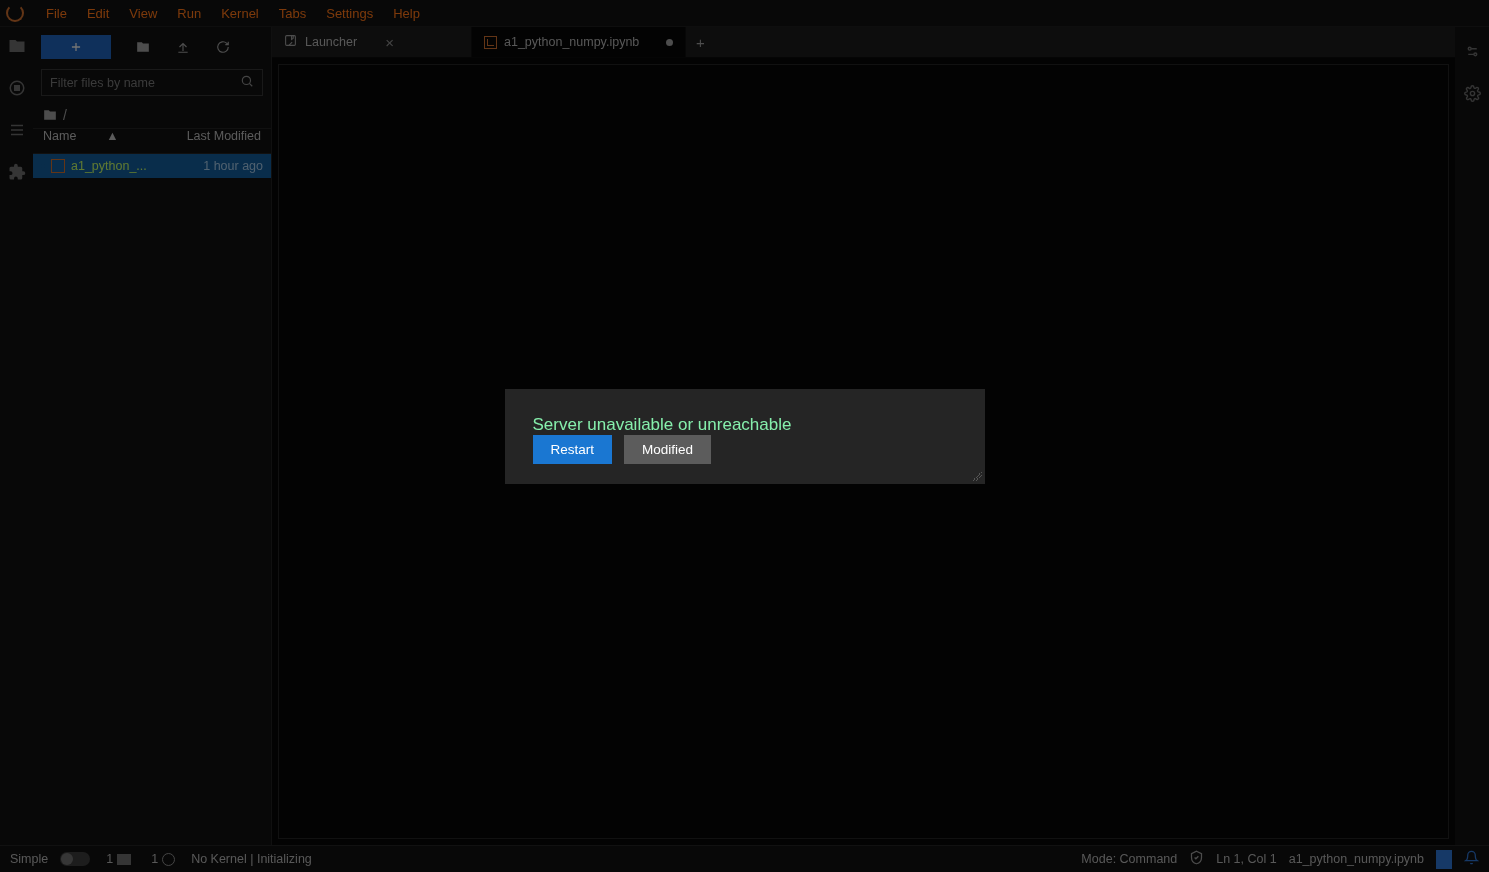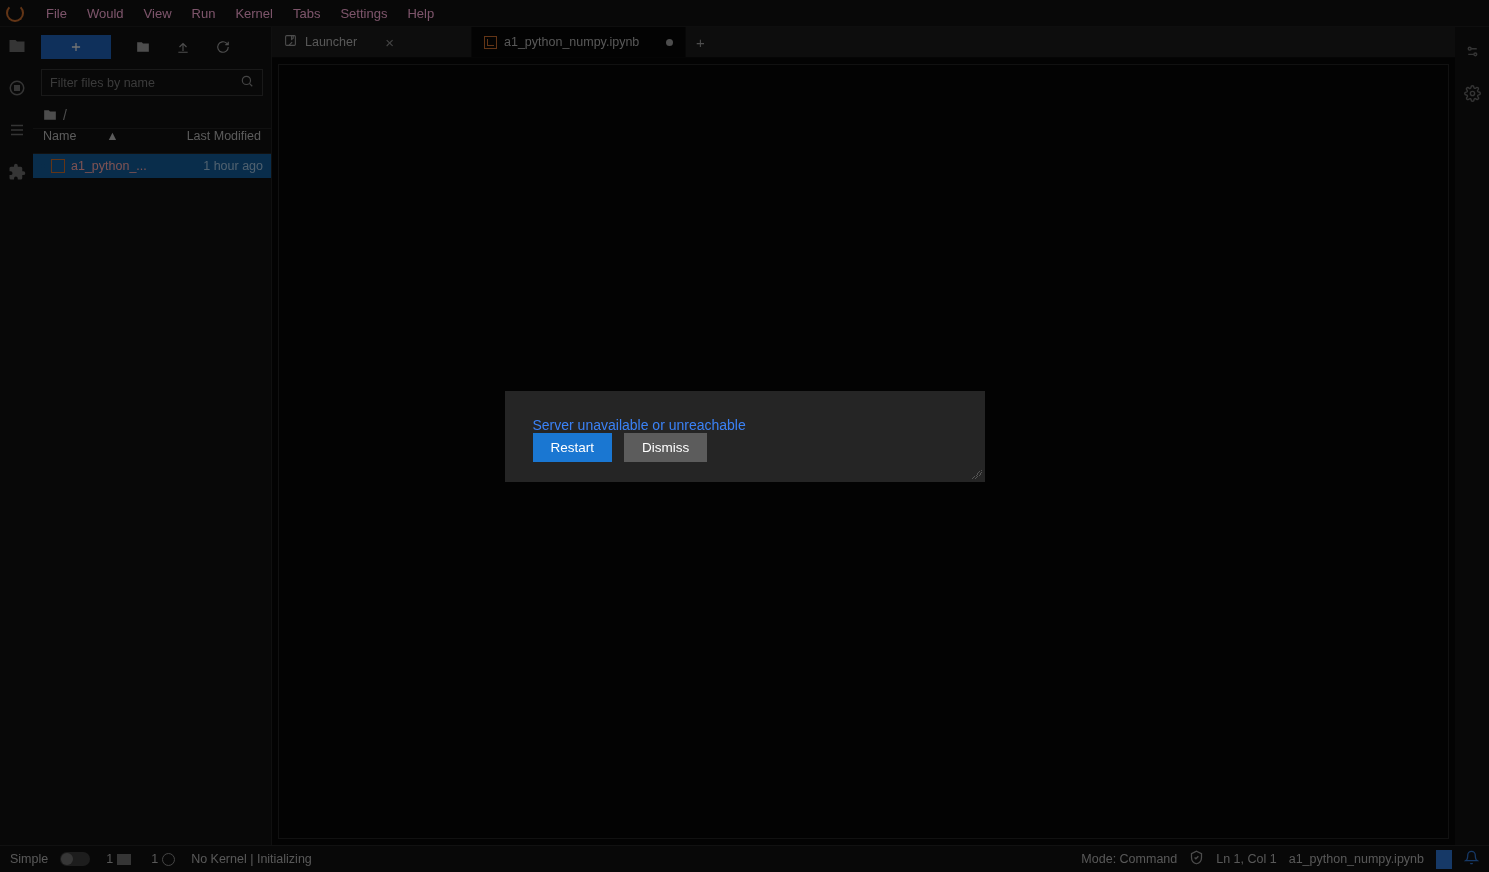--- a/index.html
+++ b/index.html
@@ -26,21 +26,21 @@
       width: 18px; height: 18px;
       margin-right: 12px;
       border: 2px solid #c66a2c;
       border-radius: 50%;
       position: relative;
       border-top-color: transparent;
     }
     .menu-item {
       padding: 3px 10px;
       font-size: 13px;
-      color: #f9a8d4;
+      color: #f97316;
       cursor: default;
     }
 
     
     .main-shell {
       display: flex;
       height: 818px;
     }
 
     
@@ -146,21 +146,21 @@
       background: #135a96;
       color: #cfd9e2;
     }
     .file-row-left { display: flex; align-items: center; gap: 6px; overflow: hidden; }
     .file-row-left .dot { width:4px; height:4px; background:#135a96; border-radius:50%; }
     .file-row-left .nb-icon {
       width: 14px; height: 14px;
       border: 1px solid #c66a2c;
       display: inline-flex;
     }
-    .fr-name { white-space: nowrap; overflow: hidden; text-overflow: ellipsis; max-width: 100px; color:#fca5a5;}
+    .fr-name { white-space: nowrap; overflow: hidden; text-overflow: ellipsis; max-width: 100px; color:#bef264;}
     .fr-mod { color:#9fc2de; }
 
     
     .content-area {
       flex: 1;
       background: #060606;
       display: flex;
       flex-direction: column;
       position: relative;
     }
@@ -284,22 +284,22 @@
       align-items: center;
       justify-content: center;
     }
     .dialog {
       width: 480px;
       background: #252525;
       padding: 26px 28px 20px;
       position: relative;
     }
     .dialog-title {
-      font-size: 14px;
-      color: #3b82f6;
+      font-size: 17px;
+      color: #86efac;
       margin-bottom: 0;
       font-weight: 400;
     }
     .dialog-body {
       font-size: 12.5px;
       color: #c8c8c8;
       line-height: 1.45;
       margin-bottom: 22px;
     }
     .dialog-actions {
@@ -324,21 +324,21 @@
         linear-gradient(135deg, transparent 50%, #555 50%, #555 55%, transparent 55%,
                         transparent 65%, #555 65%, #555 70%, transparent 70%);
     }
   </style>
 </head>
 <body>
 
 <div class="menubar">
   <span class="logo-icon"></span>
   <div class="menu-item">File</div>
-  <div class="menu-item">Would</div>
+  <div class="menu-item">Edit</div>
   <div class="menu-item">View</div>
   <div class="menu-item">Run</div>
   <div class="menu-item">Kernel</div>
   <div class="menu-item">Tabs</div>
   <div class="menu-item">Settings</div>
   <div class="menu-item">Help</div>
 </div>
 
 <div class="main-shell">
 
@@ -495,17 +495,17 @@
         </svg>
     </span>
   </div>
 </div>
 
 <div class="modal-overlay">
   <div class="dialog">
     <div class="dialog-title">Server unavailable or unreachable</div>
     <div class="dialog-actions">
       <button class="dlg-btn primary">Restart</button>
-      <button class="dlg-btn secondary">Dismiss</button>
+      <button class="dlg-btn secondary">Modified</button>
     </div>
     <div class="resize-grip"></div>
   </div>
 </div>
 
 </body></html>

